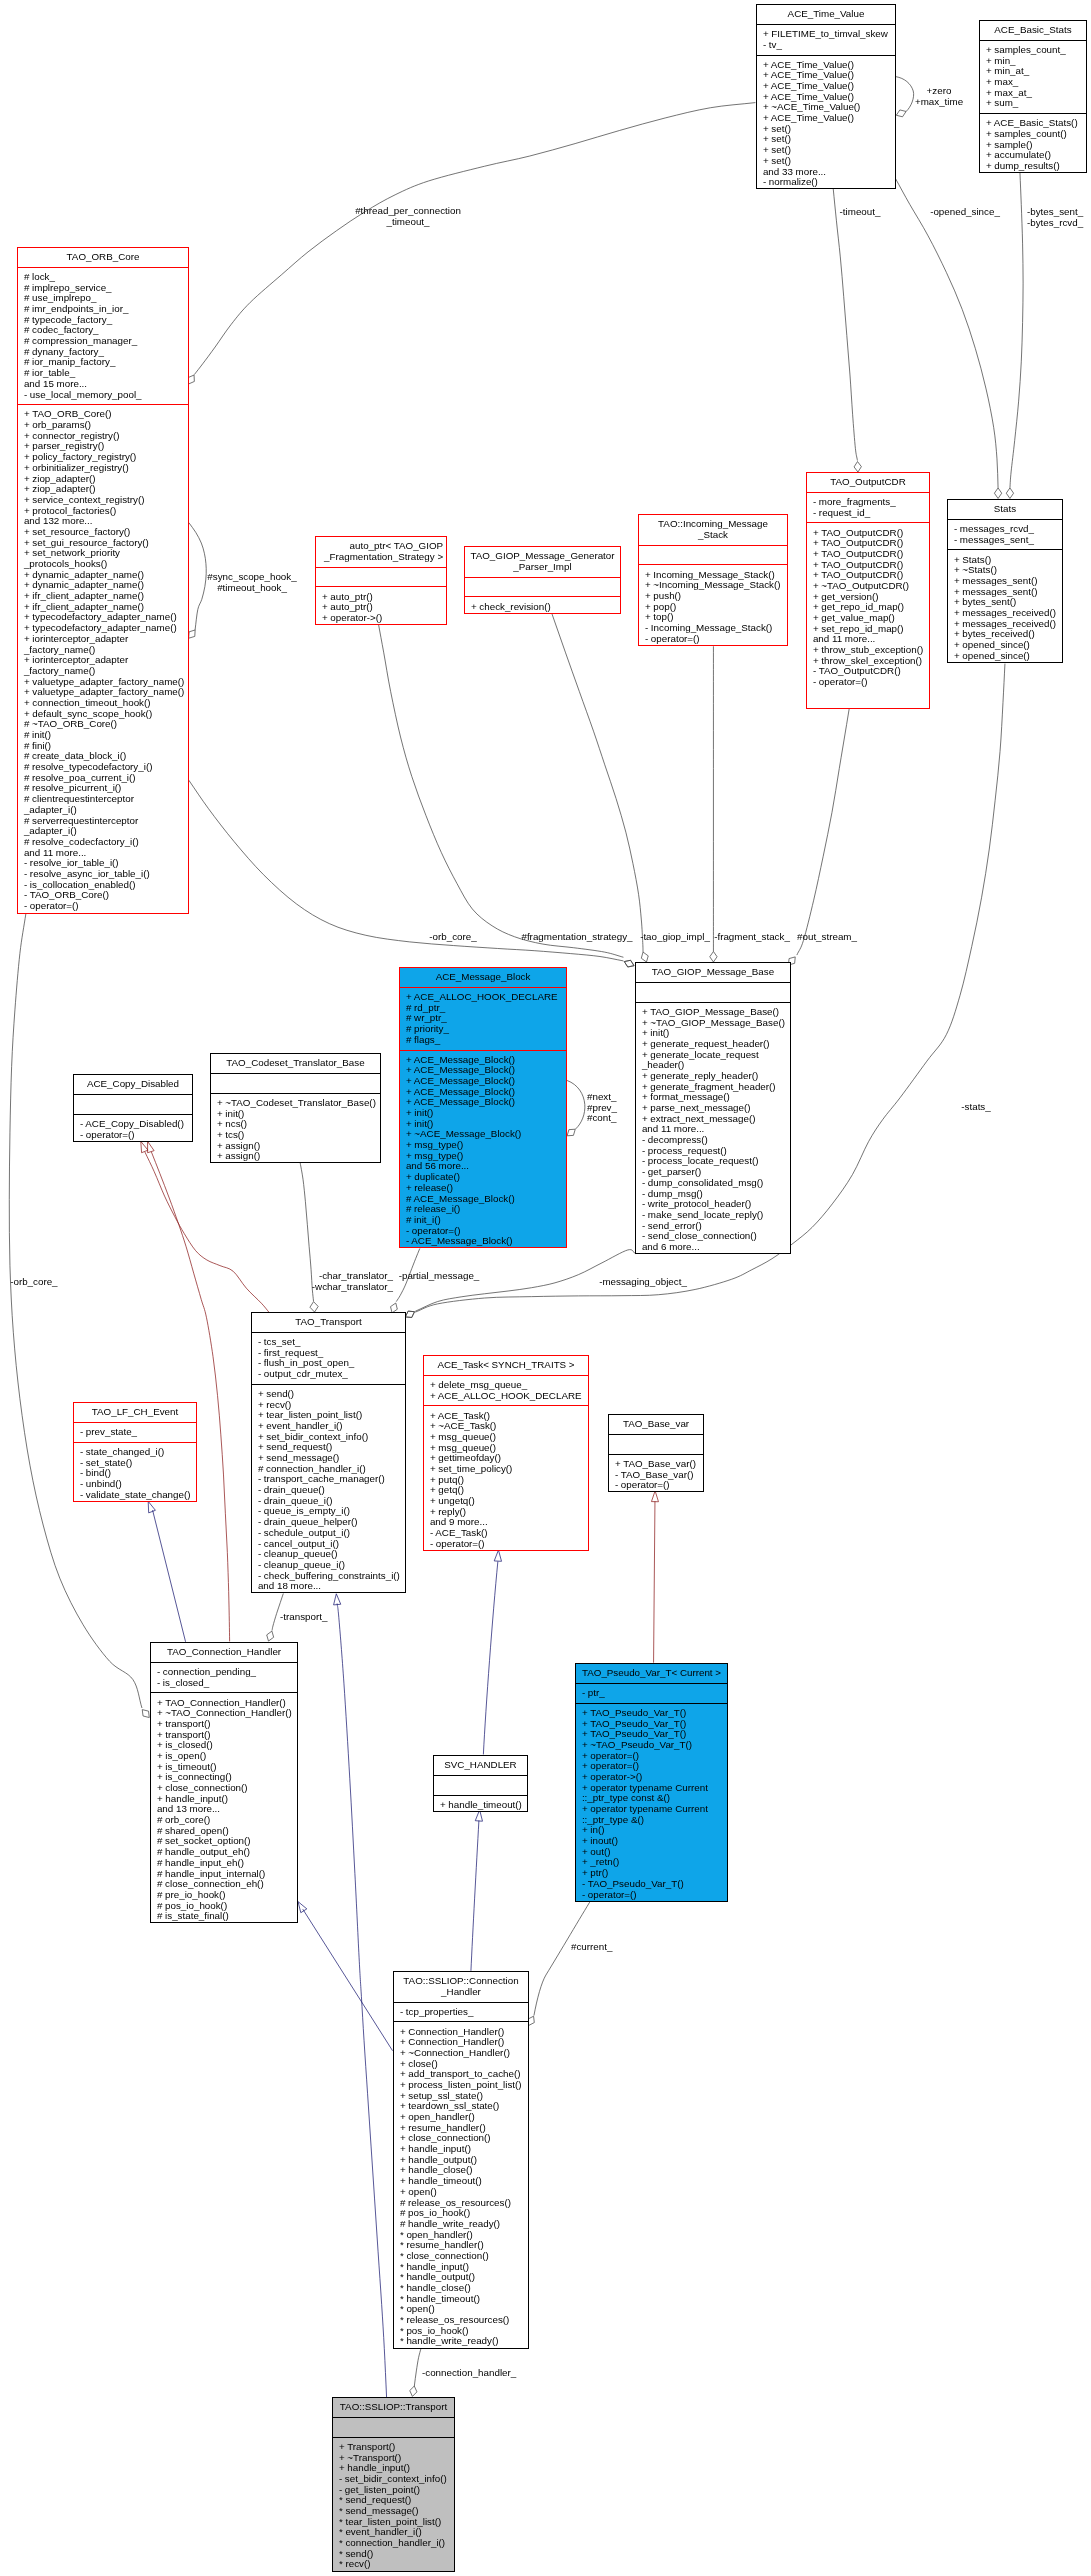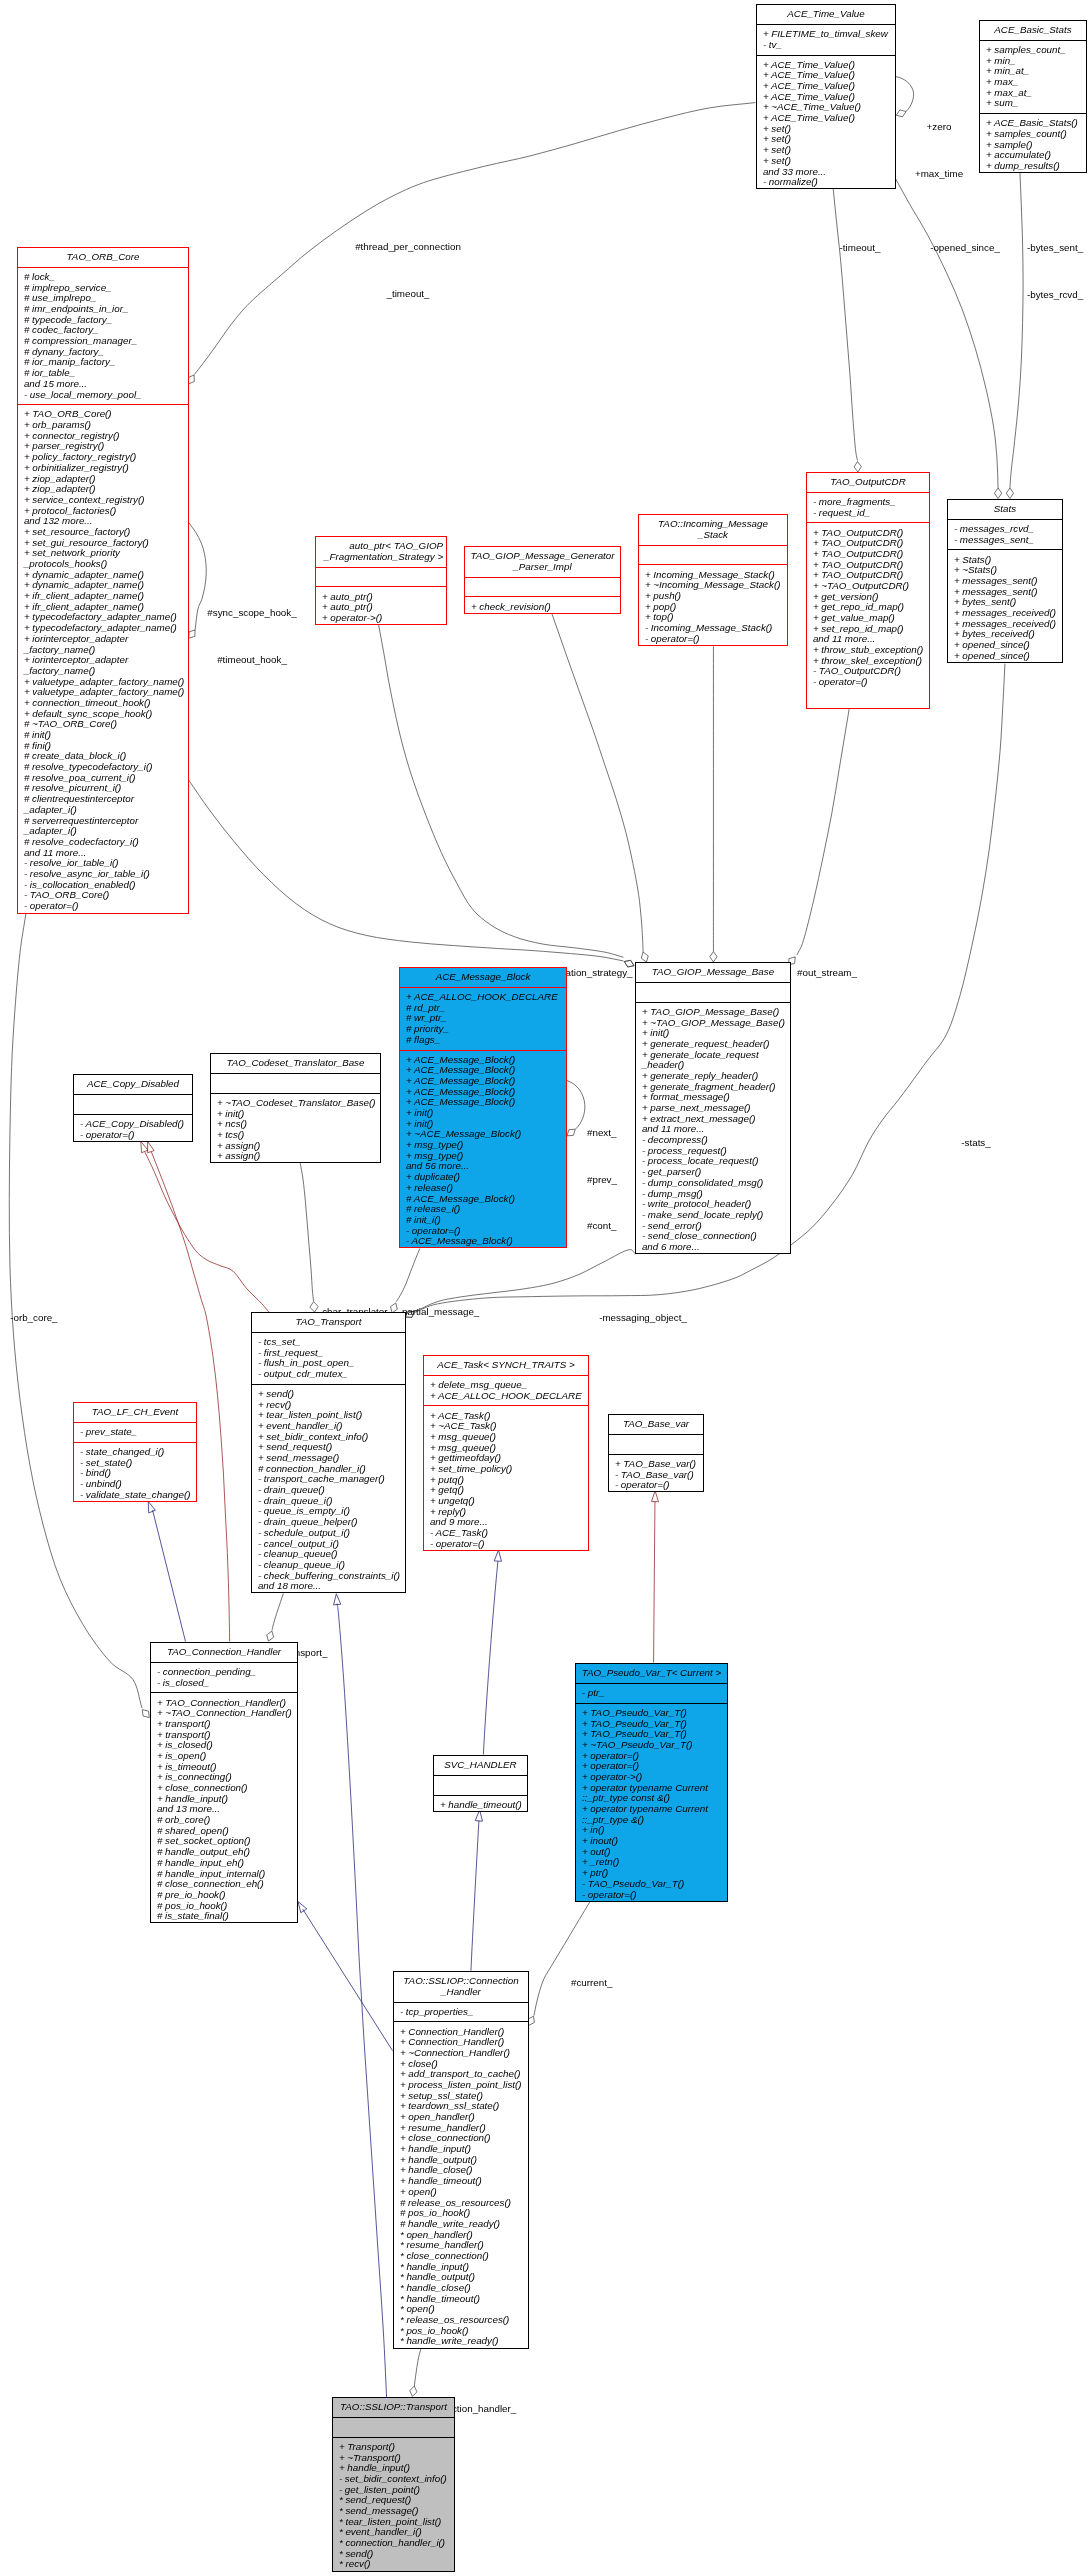--- a/index.html
+++ b/index.html
@@ -2,29 +2,29 @@
 <html style="font-size:11.7px"><head>
 <meta charset="utf-8">
 <title>UML Collaboration Diagram</title>
 <style>
   html,body{margin:0;padding:0;background:#ffffff;}
   body{width:1091px;height:2576px;position:relative;overflow:hidden;
        font-family:"Liberation Sans",sans-serif;font-size:9.8px;color:#000;
        -webkit-font-smoothing:antialiased;}
   #canvas{position:absolute;left:0;top:0;width:1091px;height:2576px;}
   svg#edges{position:absolute;left:0;top:0;width:1091px;height:2576px;overflow:visible;}
-  .uml-box{position:absolute;box-sizing:border-box;border:0.7px solid #000;background:#fff;font-style:italic;}
+  .uml-box{position:absolute;box-sizing:border-box;border:0.7px solid #000;background:#fff;}
   .sec{box-sizing:border-box;padding:4.1px 0;}
   .sec-title{border-bottom:0.7px solid #000;text-align:center;}
   .sec-attrs{border-bottom:0.7px solid #000;}
   .ln{height:10.7px;line-height:10.7px;white-space:pre;overflow:visible;}
   .sec-attrs .ln,.sec-methods .ln{padding-left:5.9px;text-align:left;}
   .sec-title .ln{padding:0 2.9px;}
   .elabel{position:absolute;white-space:pre;line-height:10.7px;font-size:9.8px;}
-  .elabel .ln{height:10.7px;line-height:10.7px;margin-top:36px;}
+  .elabel .ln{height:10.7px;line-height:10.7px;}
 </style>
 </head>
 <body>
 
 <div id="canvas">
 <svg id="edges" viewBox="0 0 1491 3520" xmlns="http://www.w3.org/2000/svg">
 <path d="M1032.4,140.0 C1011.9,142.3 991.6,143.5 971.0,147.0 C950.4,150.5 929.7,155.8 909.0,161.0 C888.3,166.2 867.5,172.2 847.0,178.0 C826.5,183.8 806.5,190.2 786.0,196.0 C765.5,201.8 744.7,207.8 724.0,213.0 C703.3,218.2 685.0,221.3 662.0,227.0 C639.0,232.7 606.3,240.5 586.0,247.0 C565.7,253.5 554.5,259.0 540.0,266.0 C525.5,273.0 512.3,280.8 499.0,289.0 C485.7,297.2 473.0,305.8 460.0,315.0 C447.0,324.2 433.5,334.0 421.0,344.0 C408.5,354.0 398.2,363.5 385.0,375.0 C371.8,386.5 353.5,401.7 342.0,413.0 C330.5,424.3 324.0,432.8 316.0,443.0 C308.0,453.2 300.5,465.0 294.0,474.0 C287.5,483.0 281.8,490.7 277.0,497.0 C272.2,503.3 269.3,506.9 265.5,511.8" fill="none" stroke="#404040" stroke-width="1"></path>
 <path d="M257.6,524.6 257.1,515.8 265.2,512.3 265.6,521.1 Z" fill="none" stroke="#404040" stroke-width="1"></path>
 <path d="M1224.2,104.5 C1236,106.5 1245,114 1248,124 C1250.5,133 1245,146 1238.3,152.1" fill="none" stroke="#404040" stroke-width="1"></path>
 <path d="M1224.9,157.3 1229.8,150.0 1238.3,152.1 1233.4,159.4 Z" fill="none" stroke="#404040" stroke-width="1"></path>

